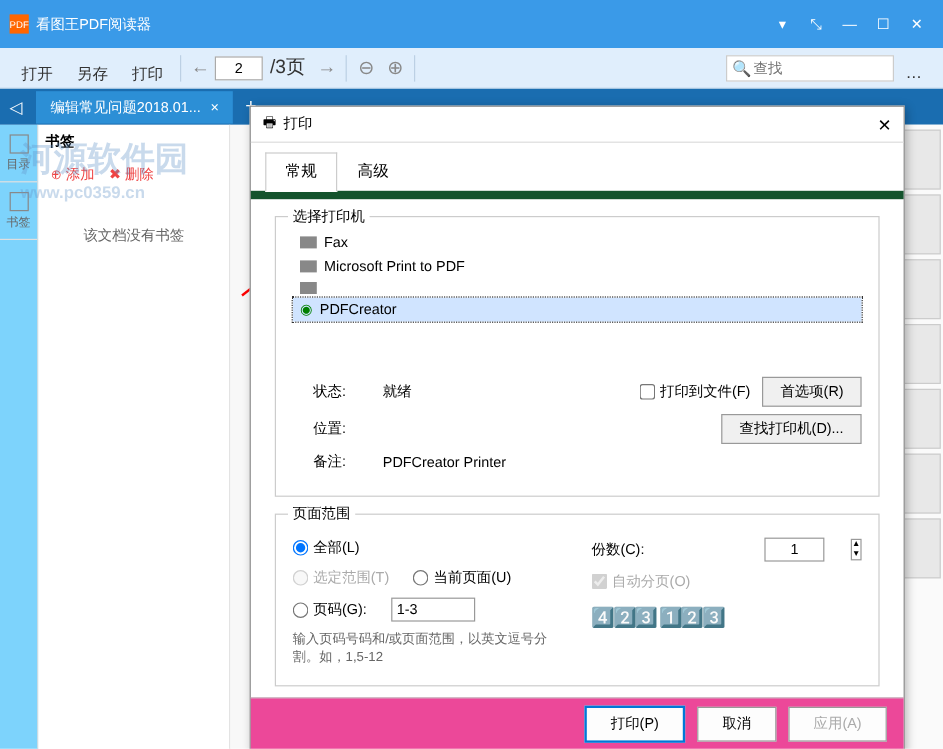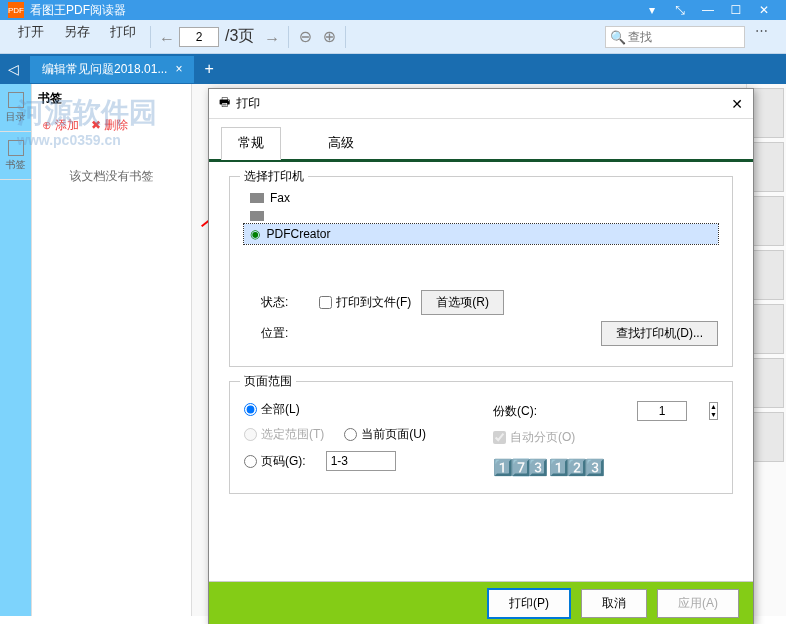--- a/index.html
+++ b/index.html
@@ -1,24 +1,24 @@
 <!DOCTYPE html>
 <html><head>
 <meta charset="utf-8">
 <style>
 * { box-sizing: border-box; margin: 0; padding: 0; font-family: "Microsoft YaHei", sans-serif; }
 body { width: 786px; height: 624px; overflow: hidden; position: relative; background: #fff; }
 
-.titlebar { height: 20px; background: #3a9ae8; display: flex; align-items: center; padding: 0 8px; color: #fff; font-size: 12px; }
+.titlebar { height: 40px; background: #3a9ae8; display: flex; align-items: center; padding: 0 8px; color: #fff; font-size: 12px; }
 .titlebar .logo { width: 16px; height: 16px; background: #ff6600; margin-right: 6px; font-size: 8px; display: flex; align-items: center; justify-content: center; }
 .titlebar .spacer { flex: 1; }
 .titlebar .wbtn { width: 24px; height: 20px; display: flex; align-items: center; justify-content: center; margin: 0 2px; cursor: pointer; }
 
 .toolbar { height: 34px; background: #e0eefc; display: flex; align-items: center; padding: 0 8px; font-size: 13px; color: #333; border-bottom: 1px solid #c0d5ea; }
-.toolbar .tbtn { padding: 0 10px; height: 28px; display: flex; align-items: flex-start; cursor: pointer; }
+.toolbar .tbtn { padding: 0 10px; height: 28px; display: flex; align-items: flex-end; cursor: pointer; }
 .toolbar .sep { width: 1px; height: 22px; background: #bcd0e4; margin: 0 4px; }
 .toolbar .pageinput { width: 40px; height: 20px; text-align: center; border: 1px solid #aaa; font-size: 12px; }
 .toolbar .pagetotal { margin: 0 6px; font-size: 16px; }
 .toolbar .navbtn { width: 24px; text-align: center; cursor: pointer; color: #888; font-size: 16px; }
 .toolbar .searchbox { position: relative; margin-left: auto; }
 .toolbar .searchbox input { width: 140px; height: 22px; border: 1px solid #ccc; padding-left: 22px; font-size: 12px; }
 .toolbar .searchbox .sicon { position: absolute; left: 5px; top: 4px; color: #aaa; }
 
 .tabbar { height: 30px; background: #1a6db0; display: flex; align-items: center; padding-left: 30px; }
 .tabbar .back { position: absolute; left: 8px; color: #fff; font-size: 14px; cursor: pointer; }
@@ -45,21 +45,21 @@
 .thumbnails { position: absolute; right: 0; top: 0; width: 40px; height: 100%; background: #fafafa; border-left: 1px solid #ddd; }
 .thumbnails .thumb { height: 50px; margin: 4px 2px; background: #e8e8e8; border: 1px solid #ccc; }
 
 
 .printdlg { position: absolute; left: 208px; top: 88px; width: 546px; height: 538px; background: #fff; border: 1px solid #888; box-shadow: 2px 2px 8px rgba(0,0,0,0.3); z-index: 100; font-size: 12px; }
 .dlgtitle { height: 30px; display: flex; align-items: center; padding: 0 10px; border-bottom: 1px solid #ddd; }
 .dlgtitle .picon { margin-right: 6px; }
 .dlgtitle .spacer { flex: 1; }
 .dlgtitle .xbtn { cursor: pointer; font-size: 14px; }
 
-.dlgtabs { display: flex; padding: 8px 12px 0; border-bottom: 3px solid #14532d; gap: 30px; }
+.dlgtabs { display: flex; padding: 8px 12px 0; border-bottom: 7px solid #14532d; }
 .dlgtab { padding: 6px 16px; border: 1px solid transparent; cursor: pointer; font-size: 13px; }
 .dlgtab.active { border: 1px solid #ccc; border-bottom: 1px solid #fff; margin-bottom: -1px; background: #fff; }
 
 .dlgbody { padding: 14px 20px; }
 .fieldset { border: 1px solid #ccc; padding: 11px 14px 14px; margin-bottom: 14px; position: relative; }
 .fieldset .legend { position: absolute; top: -9px; left: 10px; background: #fff; padding: 0 4px; font-size: 12px; }
 
 .printerlist { border: none; }
 .printeritem { padding: 3px 6px; display: flex; align-items: center; gap: 6px; cursor: pointer; }
 .printeritem.selected { background: #d0e4ff; outline: 1px dotted #333; }
@@ -75,21 +75,21 @@
 .rangerow label { display: flex; align-items: center; gap: 4px; cursor: pointer; }
 .rangerow .disabled { color: #aaa; }
 .rangerow input[type=text] { width: 70px; height: 20px; border: 1px solid #999; padding: 0 4px; font-size: 12px; }
 .copyinput { width: 50px; height: 20px; border: 1px solid #999; text-align: center; font-size: 12px; }
 .hint { color: #666; font-size: 11px; margin-top: 6px; line-height: 1.4; max-width: 230px; }
 
 .rangesection { display: flex; gap: 24px; }
 .rcol { flex: 1; }
 .collate-icons { margin-top: 12px; font-size: 16px; letter-spacing: -2px; }
 
-.dlgbuttons { position: absolute; bottom: 0; left: 0; right: 0; height: 44px; background: #84cc16; border-top: 1px solid #ccc; display: flex; align-items: center; justify-content: flex-end; padding: 0 14px; gap: 10px; }
+.dlgbuttons { position: absolute; bottom: 0; left: 0; right: 0; height: 44px; background: #ec4899; border-top: 1px solid #ccc; display: flex; align-items: center; justify-content: flex-end; padding: 0 14px; gap: 10px; }
 .dlgbuttons button { padding: 5px 20px; border: 1px solid #999; background: #fdfdfd; cursor: pointer; font-size: 12px; }
 .dlgbuttons button.primary { border: 2px solid #0078d7; }
 .dlgbuttons button:disabled { color: #aaa; }
 </style>
 </head>
 <body>
 
 <div class="titlebar">
   <div class="logo">PDF</div>
   <span>看图王PDF阅读器</span>
@@ -195,40 +195,49 @@
   <div class="dlgbody">
     <div class="fieldset">
       <div class="legend">选择打印机</div>
       <div class="printerlist">
         <div class="printeritem">
             <span class="picon2"></span>
             <span>Fax</span>
           </div>
         <div class="printeritem">
             <span class="picon2"></span>
+            <span>Microsoft Print to PDF</span>
+          </div>
+        <div class="printeritem">
+            <span class="picon2"></span>
           </div>
         <div class="printeritem selected">
             <span style="color:green">◉</span>
             <span>PDFCreator</span>
           </div>
       </div>
       <div style="height:40px"></div>
       <div class="statusrow">
         <span class="label">状态:</span>
+        <span class="val">就绪</span>
         <label>
             <input type="checkbox" style=""> 
             <span>打印到文件(F)</span>
           </label>
         <button class="btn">首选项(R)</button>
       </div>
       <div class="statusrow">
         <span class="label">位置:</span>
         <span class="val"></span>
         <button class="btn">查找打印机(D)...</button>
       </div>
+      <div class="statusrow">
+        <span class="label">备注:</span>
+        <span class="val">PDFCreator Printer</span>
+      </div>
     </div>
 
     <div class="fieldset">
       <div class="legend">页面范围</div>
       <div class="rangesection">
         <div class="rcol">
           <div class="rangerow">
             <label>
                 <input type="radio" name="r" checked="" style=""> 
                 <span>全部(L)</span>
@@ -244,38 +253,39 @@
                 <span>当前页面(U)</span>
               </label>
           </div>
           <div class="rangerow">
             <label>
                 <input type="radio" name="r" style=""> 
                 <span>页码(G):</span>
               </label>
             <input type="text" value="1-3" style="">
           </div>
+          <div class="hint">输入页码号码和/或页面范围，以英文逗号分割。如，1,5-12</div>
         </div>
         <div class="rcol">
           <div class="rangerow">
             <span>份数(C):</span>
             <span style="flex:1"></span>
             <input class="copyinput" value="1" style="">
             <span style="display:inline-flex;flex-direction:column;font-size:7px;line-height:8px;border:1px solid #999;margin-left:2px">
                 <span>▲</span>
                 <span>▼</span>
               </span>
           </div>
           <div class="rangerow">
             <label class="disabled">
                 <input type="checkbox" checked="" disabled="" style=""> 
                 <span>自动分页(O)</span>
               </label>
           </div>
-          <div class="collate-icons">1️⃣7️⃣3️⃣ 1️⃣2️⃣3️⃣</div>
+          <div class="collate-icons">4️⃣2️⃣3️⃣ 1️⃣2️⃣3️⃣</div>
         </div>
       </div>
     </div>
   </div>
 
   <div class="dlgbuttons">
     <button class="primary">打印(P)</button>
     <button>取消</button>
     <button disabled="">应用(A)</button>
   </div>

